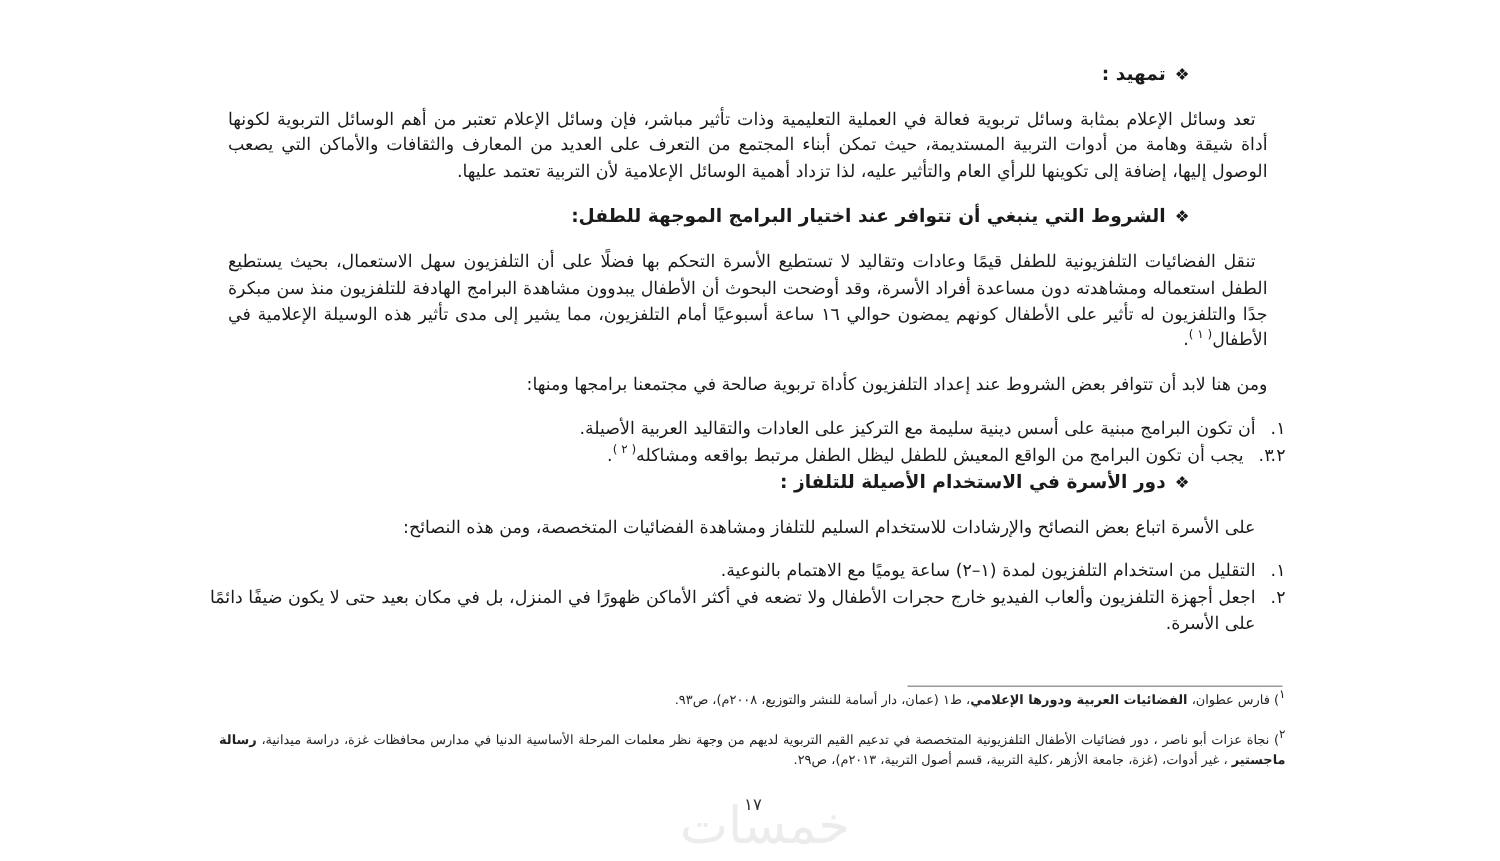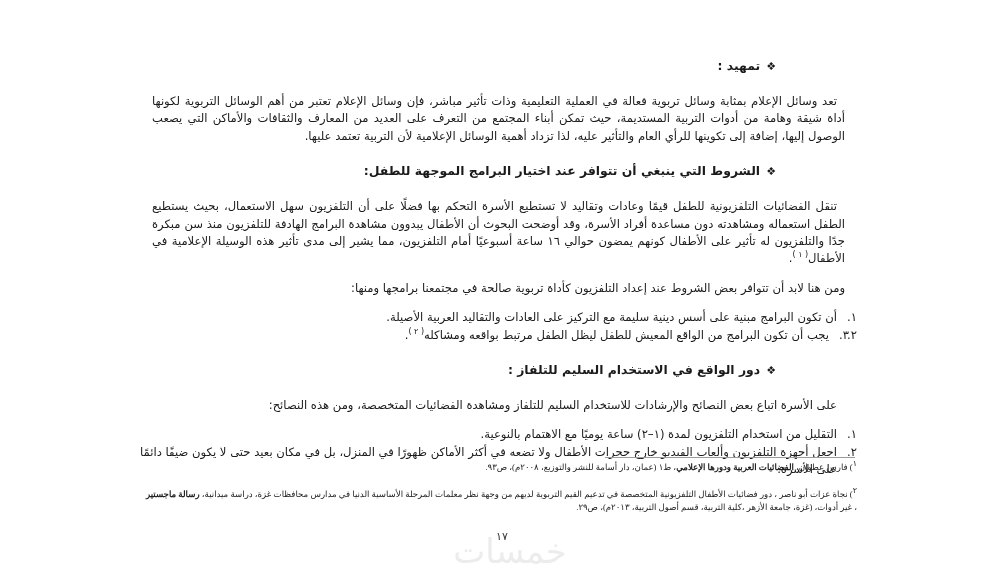--- a/index.html
+++ b/index.html
@@ -22,21 +22,21 @@
       width: 717px;
       direction: rtl;
       text-align: justify;
       font-size: 11.6px;
       line-height: 17.4px;
     }
     .heading {
       font-weight: bold;
       font-size: 12.4px;
       line-height: 18px;
-      margin: 17px;
+      margin: 0;
       padding-right: 64px;
       text-align: right;
     }
     .heading .bullet {
       display: inline-block;
       margin-left: 6px;
       font-size: 11px;
     }
     .para {
       margin: 12px;
@@ -77,21 +77,21 @@
     .footnotes {
       position: absolute;
       left: 146px;
       width: 711px;
       direction: rtl;
       text-align: justify;
       font-size: 8.6px;
       line-height: 12.6px;
       color: #222;
     }
-    .footnotes p { margin: 0; text-align-last: right; font-family: Liberation Serif, serif; }
+    .footnotes p { margin: 0; text-align-last: right; }
     .footnotes b { font-weight: bold; }
     #fn1 { top: 461px; }
     #fn2 { top: 488px; }
     .page-number {
       position: absolute;
       left: 490px;
       top: 530px;
       width: 24px;
       text-align: center;
       font-size: 11px;
@@ -134,21 +134,21 @@
     <li>
       <span class="num">٢.</span>
     </li>
     <li class="inset">
       <span class="num">٣.</span>
       <span>يجب أن تكون البرامج من الواقع المعيش للطفل ليظل الطفل مرتبط بواقعه ومشاكله</span><sup class="fn">( ٢ )</sup><span>.</span>
     </li>
   </ol>
 
   <h3 class="heading">
-    <span class="bullet">❖</span><span>دور الواقع في الاستخدام السليم للتلفاز :</span>
+    <span class="bullet">❖</span><span>دور الأسرة في الاستخدام الأصيلة للتلفاز :</span>
   </h3>
   <p class="para">على الأسرة اتباع بعض النصائح والإرشادات للاستخدام السليم للتلفاز ومشاهدة الفضائيات المتخصصة، ومن هذه النصائح:</p>
   <ol class="list">
     <li>
       <span class="num">١.</span>
       <span>التقليل من استخدام التلفزيون لمدة (١–٢) ساعة يوميًا مع الاهتمام بالنوعية.</span>
     </li>
     <li>
       <span class="num">٢.</span>
       <span>اجعل أجهزة التلفزيون وألعاب الفيديو خارج حجرات الأطفال ولا تضعه في أكثر الأماكن ظهورًا في المنزل، بل في مكان بعيد حتى لا يكون ضيفًا دائمًا على الأسرة.</span>

